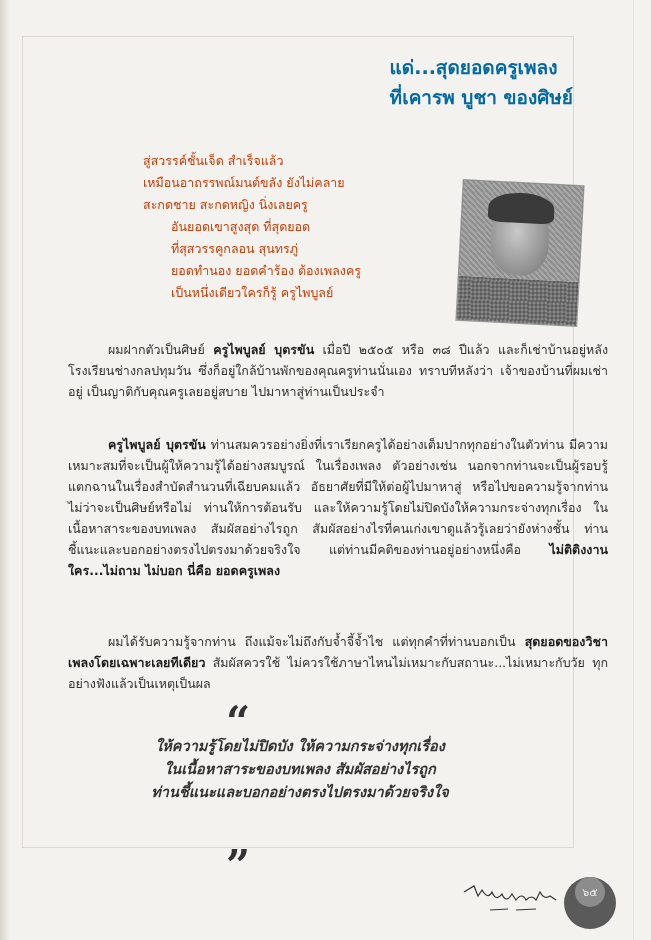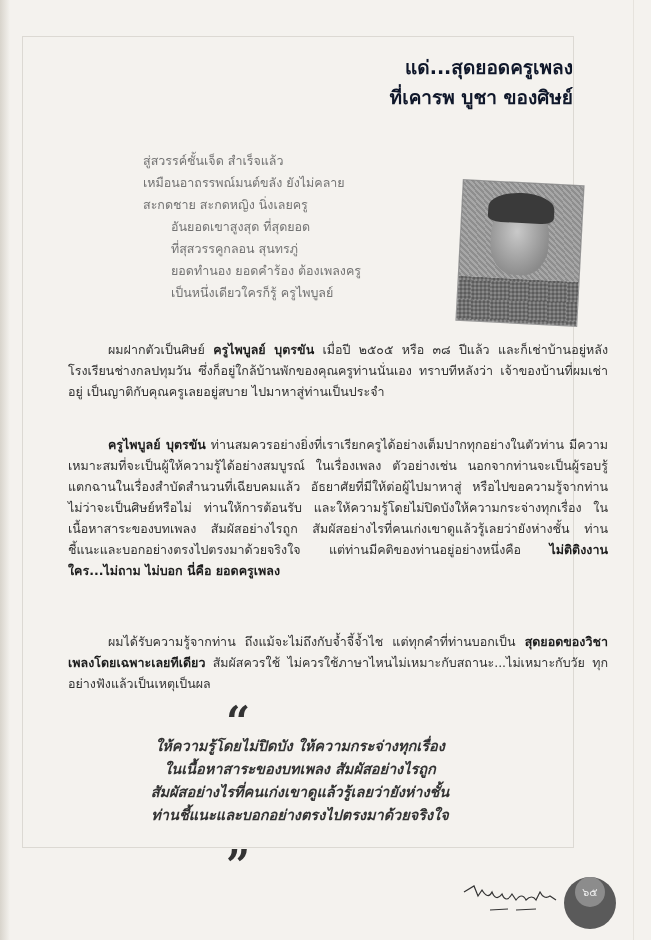--- a/index.html
+++ b/index.html
@@ -16,26 +16,26 @@
   }
   .frame {
     position: absolute; left: 22px; top: 36px; width: 550px; height: 810px;
     border: 1px solid #dcd9d3;
   }
   .right-rule {
     position: absolute; left: 633px; top: 0; width: 1px; height: 940px; background: #e6e3dd;
   }
   .title {
     position: absolute; right: 78px; top: 52px;
-    text-align: right; font-weight: bold; font-size: 19px; line-height: 30px;
-    color: #0f172a;
+    font-weight: bold; font-size: 19px; line-height: 30px;
+    color: #0369a1;
   }
   .poem {
     position: absolute; left: 143px; top: 150px;
-    font-size: 12.5px; line-height: 22px; color: #737373;
+    font-size: 12.5px; line-height: 22px; color: #c2410c;
   }
   .poem .indent { padding-left: 28px; }
   .photo {
     position: absolute; left: 460px; top: 183px; width: 120px; height: 140px;
     transform: rotate(3deg);
     background:
       radial-gradient(ellipse 30px 38px at 62px 62px, #bdbdbd 0%, #9a9a9a 55%, transparent 70%),
       radial-gradient(ellipse 42px 26px at 62px 30px, #3e3e3e 0%, #555 60%, transparent 75%),
       repeating-linear-gradient(45deg, #8e8e8e 0 2px, #a7a7a7 2px 4px);
     background-color: #6f6f6f;
@@ -129,21 +129,20 @@
 </div>
 
 <div class="body" id="p3">
   <p><span>ผมได้รับความรู้จากท่าน  ถึงแม้จะไม่ถึงกับจ้ำจี้จ้ำไช  แต่ทุกคำที่ท่านบอกเป็น </span><b>สุดยอดของวิชาเพลงโดยเฉพาะเลยทีเดียว</b><span> สัมผัสควรใช้  ไม่ควรใช้ภาษาไหนไม่เหมาะกับสถานะ...ไม่เหมาะกับวัย  ทุกอย่างฟังแล้วเป็นเหตุเป็นผล</span></p>
 </div>
 
 <div class="quote-open">“</div>
 <div class="pull-quote">
   <div>ให้ความรู้โดยไม่ปิดบัง  ให้ความกระจ่างทุกเรื่อง</div>
   <div>ในเนื้อหาสาระของบทเพลง  สัมผัสอย่างไรถูก</div>
-  <div>สัมผัสอย่างไรที่คนเก่งเขาดูแล้วรู้เลยว่ายังห่างชั้น</div>
   <div>ท่านชี้แนะและบอกอย่างตรงไปตรงมาด้วยจริงใจ</div>
 </div>
 <div class="quote-close">”</div>
 
 <svg class="signature" viewBox="0 0 100 36" aria-label="ไพบูลย์ บุตรขัน">
   <path d="M2 10 L12 4 L16 14 L20 8 Q26 18 30 10 Q34 20 40 12 Q44 22 50 12 L54 18 Q60 10 64 18 Q70 12 74 18 L78 10 Q82 18 88 14 L94 18" fill="none" stroke="#333" stroke-width="1.2"></path>
   <path d="M28 28 L46 27 M54 28 L74 27" fill="none" stroke="#333" stroke-width="1"></path>
 </svg>
 
 <div class="page-badge">

